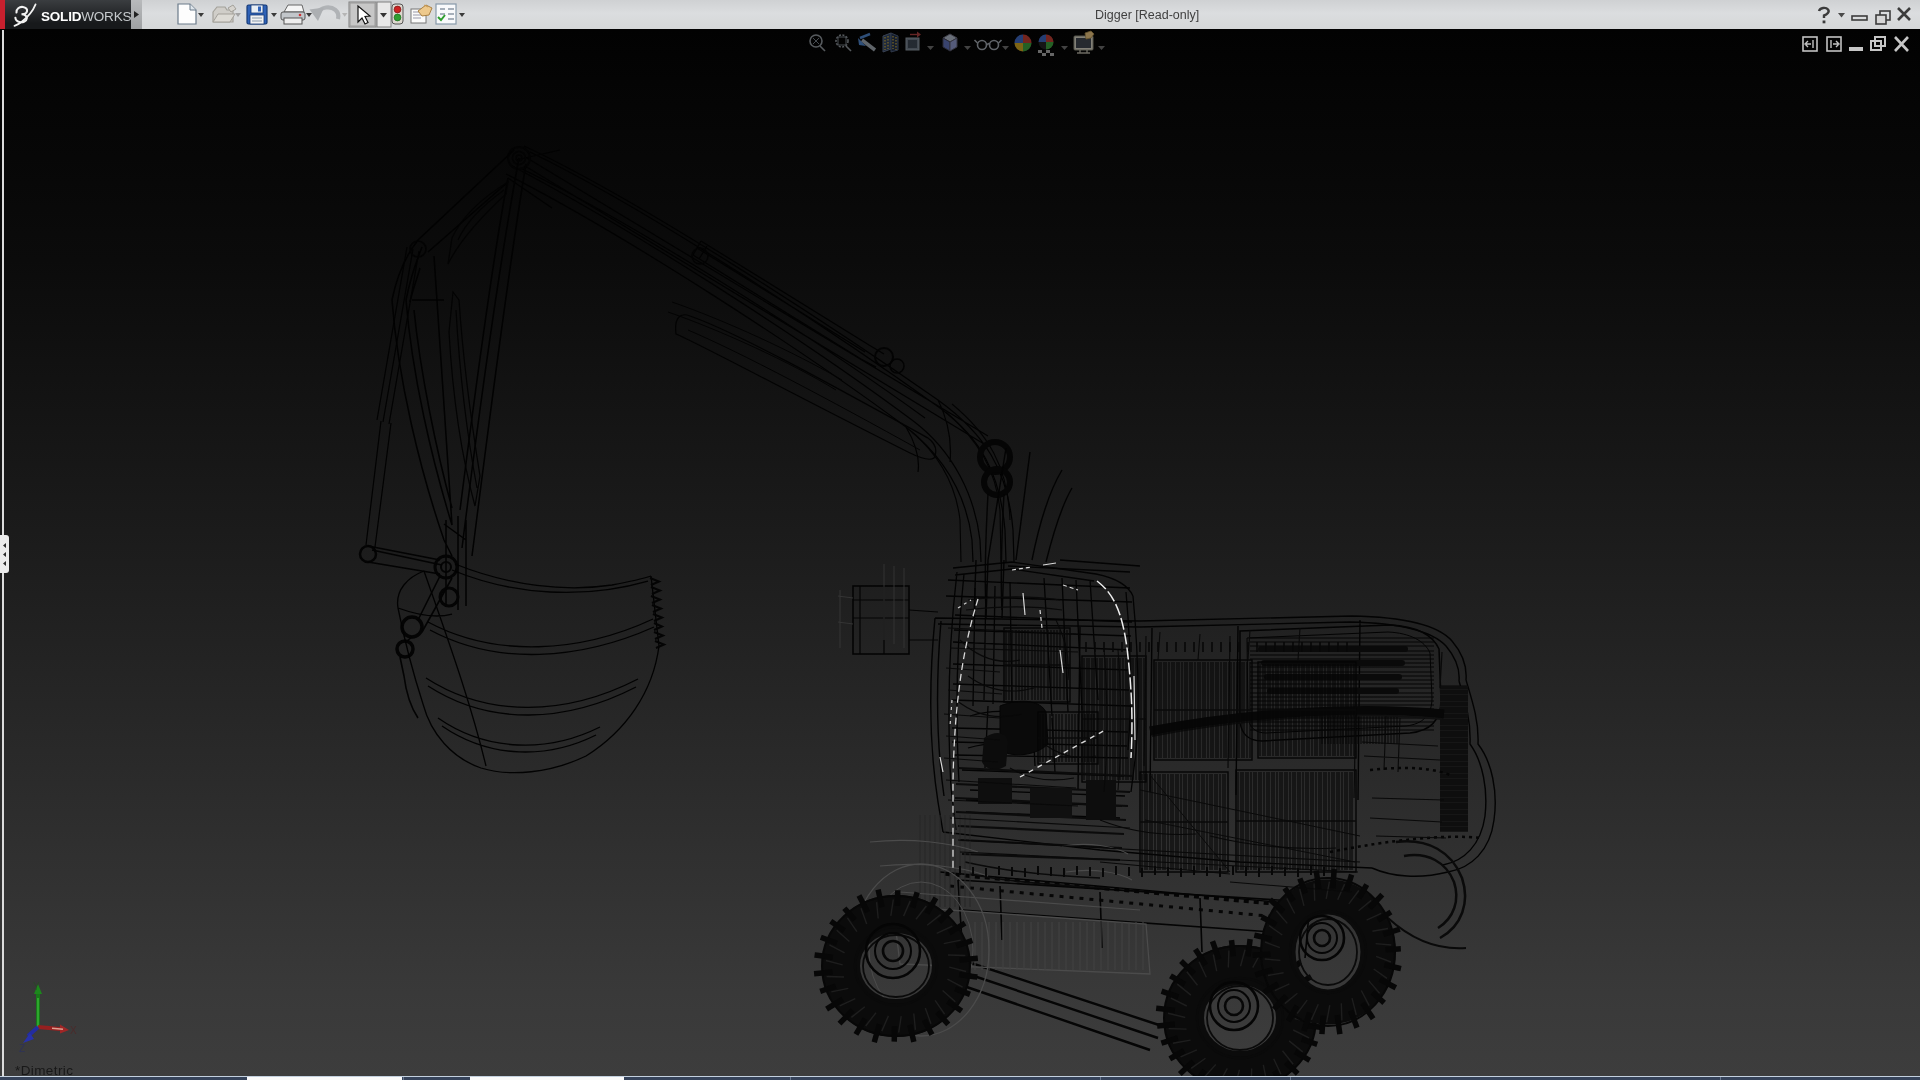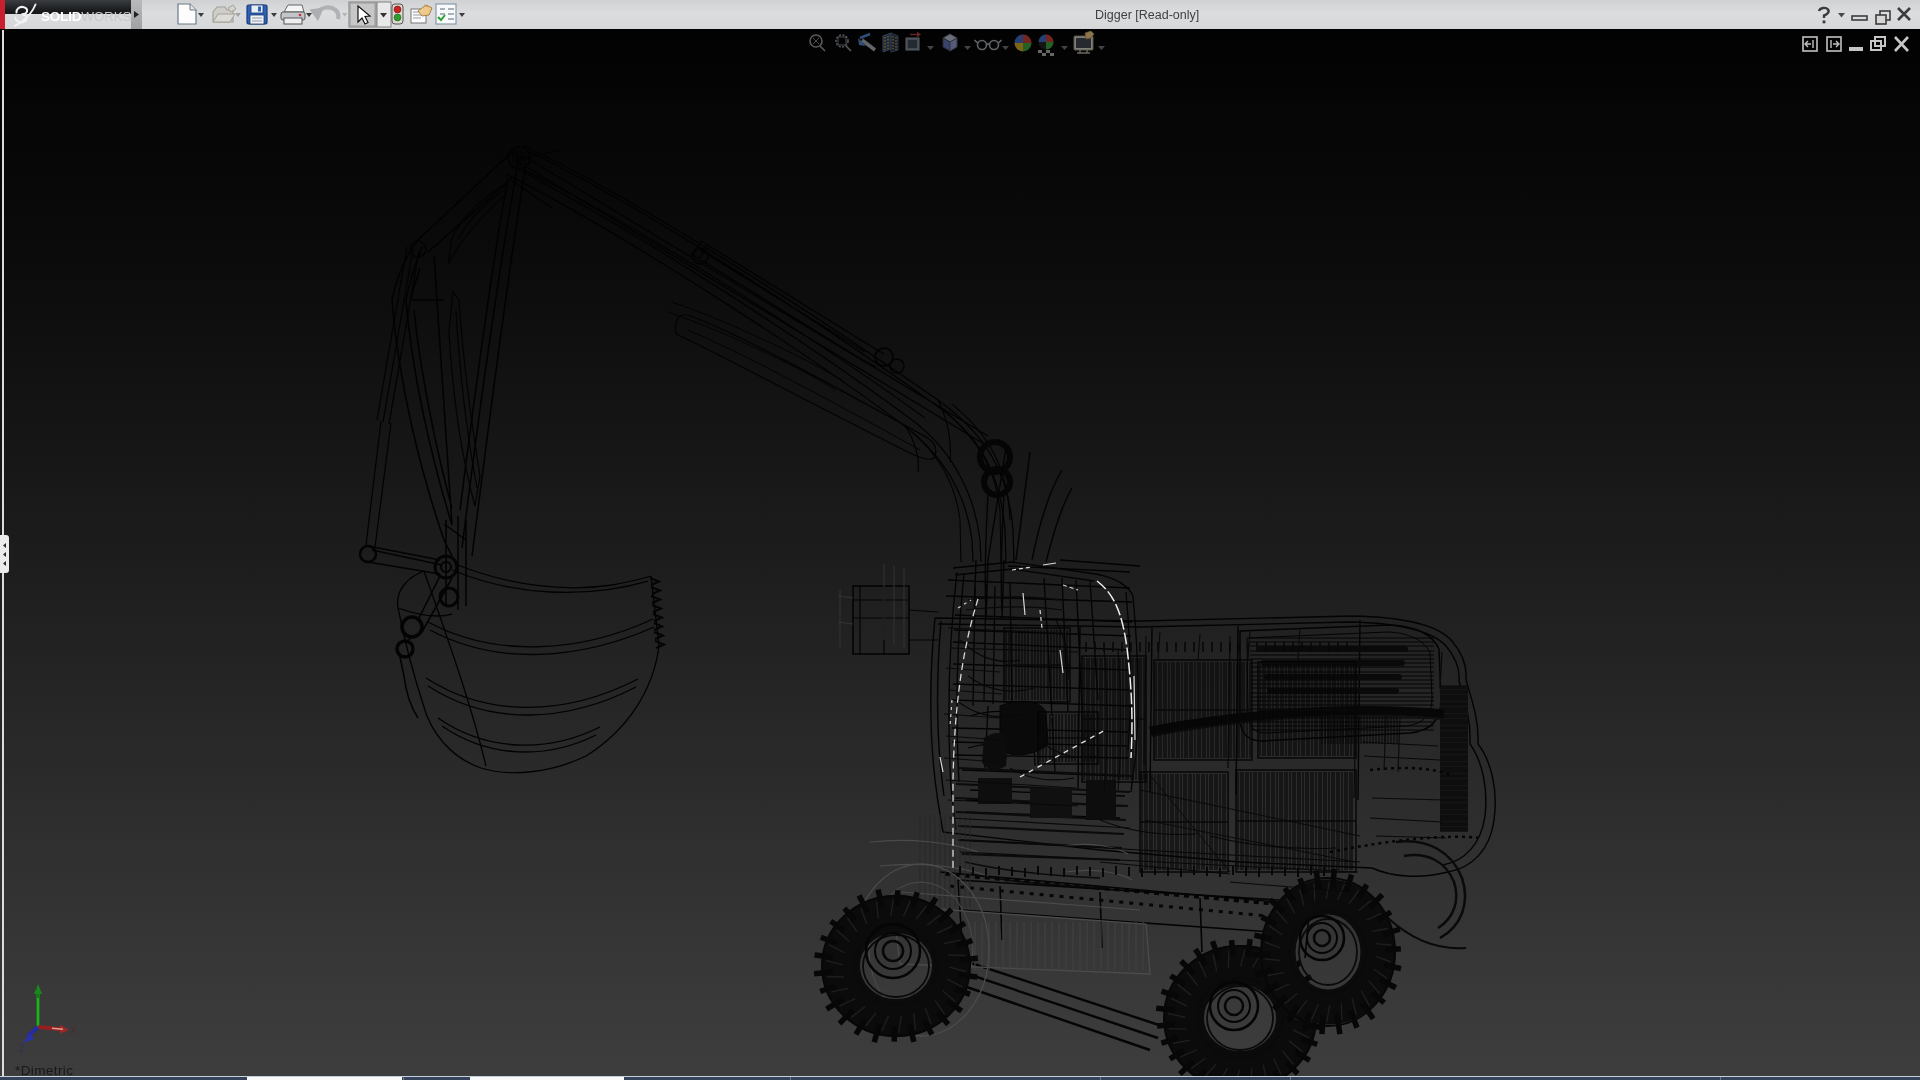--- a/index.html
+++ b/index.html
@@ -1,17 +1,17 @@
 <!DOCTYPE html>
 <html><head><meta charset="utf-8"><style>
 html,body{margin:0;padding:0;width:1920px;height:1080px;overflow:hidden;background:#000;font-family:"Liberation Sans",sans-serif;-webkit-font-smoothing:antialiased;}
 *{-webkit-font-smoothing:antialiased;}
 #titlebar{position:absolute;left:0;top:0;width:1920px;height:29px;background:linear-gradient(#cfd1d3,#dbdddf 45%,#d5d7d8);z-index:30;}
 #redstripe{position:absolute;left:0;top:0;width:5px;height:29px;background:#c8202e;}
-#logoblk{position:absolute;left:5px;top:0;width:126px;height:14px;background:linear-gradient(#3a3d40,#17191b 80%);}
+#logoblk{position:absolute;left:5px;top:0;width:126px;height:29px;background:linear-gradient(#3a3d40,#17191b 80%);}
 #arrbtn{position:absolute;left:131px;top:0;width:11px;height:29px;background:linear-gradient(#b8babc,#9fa1a3);}
 #viewport{position:absolute;left:0;top:29px;width:1920px;height:1047px;background:linear-gradient(180deg,#020202 0%,#0b0b0b 22%,#1b1b1b 48%,#2b2b2b 72%,#393939 92%,#3d3d3d 100%);}
 #leftline{position:absolute;left:2px;top:30px;width:2px;height:1046px;background:#dcdcdc;z-index:5;}
 #lefttab{position:absolute;left:0px;top:535px;width:9px;height:38px;background:#ececec;border-radius:0 3px 3px 0;z-index:6;}
 #bottombar{position:absolute;left:0;top:1076px;width:1920px;height:4px;background:#36435a;border-top:1px solid #c3d0de;z-index:20;}
 .wtab{position:absolute;top:0;height:4px;background:#fafafa;}
 .sep{position:absolute;top:0;width:1px;height:4px;background:#6a7890;}
 svg{position:absolute;left:0;top:0;z-index:10;}
 #mainsvg{z-index:8;}
 </style></head>

